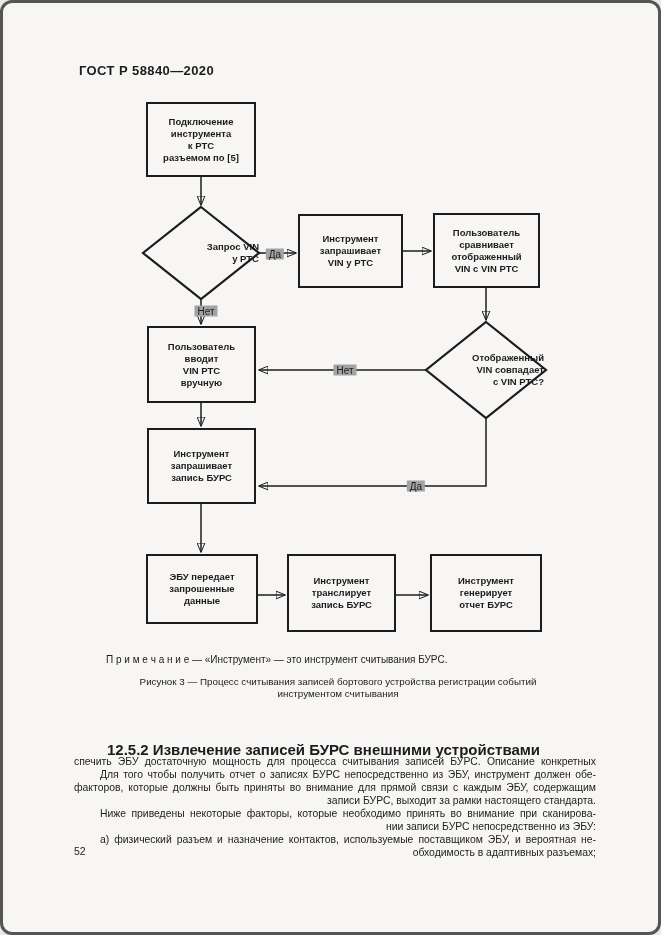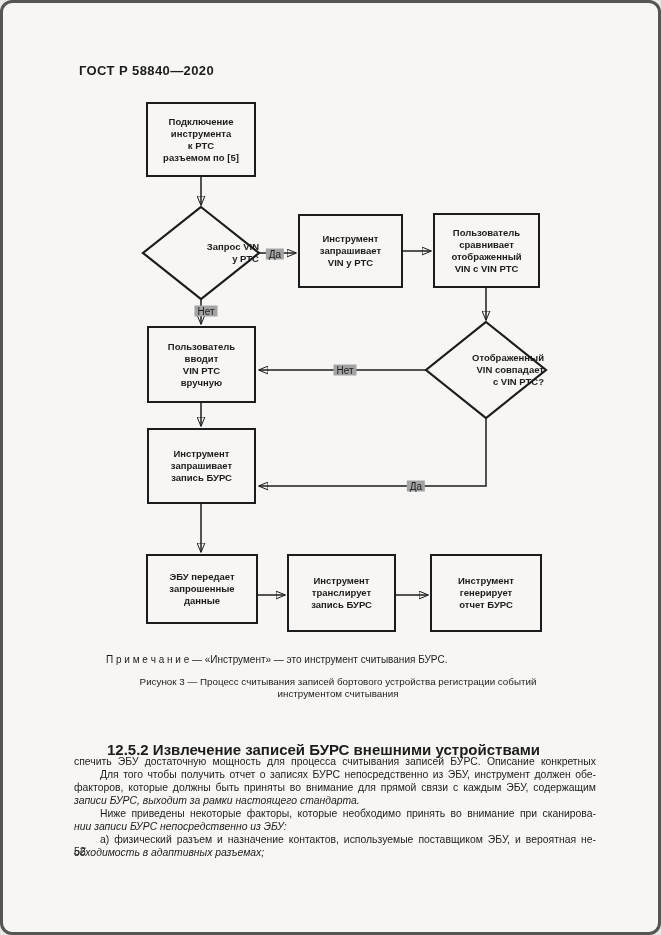--- a/index.html
+++ b/index.html
@@ -56,21 +56,21 @@
   
   .bodytext{
     position:absolute;left:71px;top:711px;width:522px;
     font-size:10.4px;
   }
   .bheading{
     height:14px;font-weight:bold;font-size:15px;text-indent:33px;margin-top:27px;
   }
   .bline{height:13px;line-height:13px;}
   .j{text-align:justify;text-align-last:justify;}
-  .l{text-align:left;font-style:italic;}
+  .l{text-align:right;}
   .indent{text-indent:26px;}
   .pagenum{
     position:absolute;left:71px;top:842px;
     font-size:10.5px;
   }
 </style>
 </head>
 <body>
 
 <div class="page">

